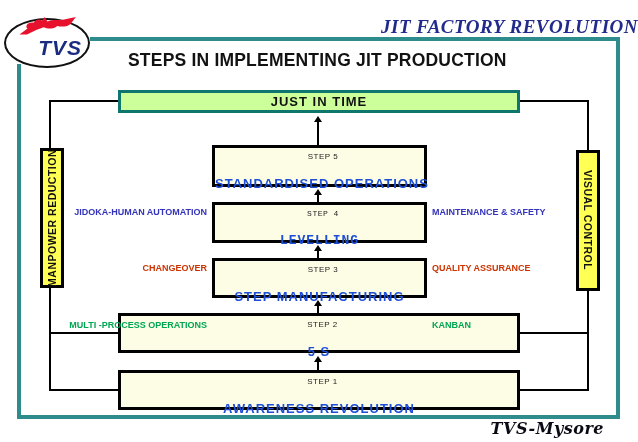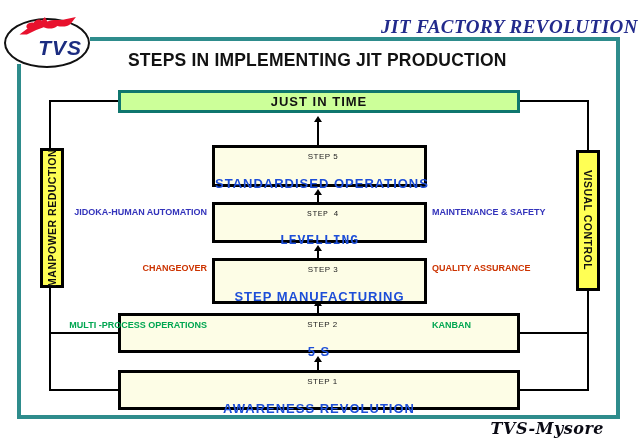--- a/index.html
+++ b/index.html
@@ -45,21 +45,21 @@
   .pillar-right{left:576px;top:150px;height:141px;}
   .pillar-right span{writing-mode:vertical-rl;}
 
   
   .step-box{position:absolute;background:#FDFDE6;border:3px solid #000;box-sizing:border-box;
         text-align:center;z-index:3;}
   .step-label{font-size:8px;color:#222;margin-top:4px;letter-spacing:0.5px;padding-left:7px;}
   .step-title{font-size:13px;font-weight:bold;color:#1d4ed8;letter-spacing:1px;margin-top:15px;white-space:nowrap;}
   .box-s5{left:212px;top:145px;width:215px;height:42px;}
   .box-s4{left:212px;top:202px;width:215px;height:41px;font-family:Liberation Mono, monospace;}
-  .box-s3{left:212px;top:258px;width:215px;height:46px;}
+  .box-s3{left:212px;top:258px;width:215px;height:40px;}
   .box-s2{left:118px;top:313px;width:402px;height:40px;}
   .box-s1{left:118px;top:370px;width:402px;height:40px;}
 
   
   .up-arrow{position:absolute;left:317px;width:2px;z-index:2;}
   .up-arrow .shaft{position:absolute;left:0;top:5px;bottom:0;width:2px;background:#000;}
   .up-arrow .head{position:absolute;left:-3px;top:0;width:0;height:0;
         border-left:4px solid transparent;border-right:4px solid transparent;
         border-bottom:6px solid #000;}
   .ar1{top:116px;height:29px;} .ar2{top:189px;height:13px;} .ar3{top:245px;height:13px;}

